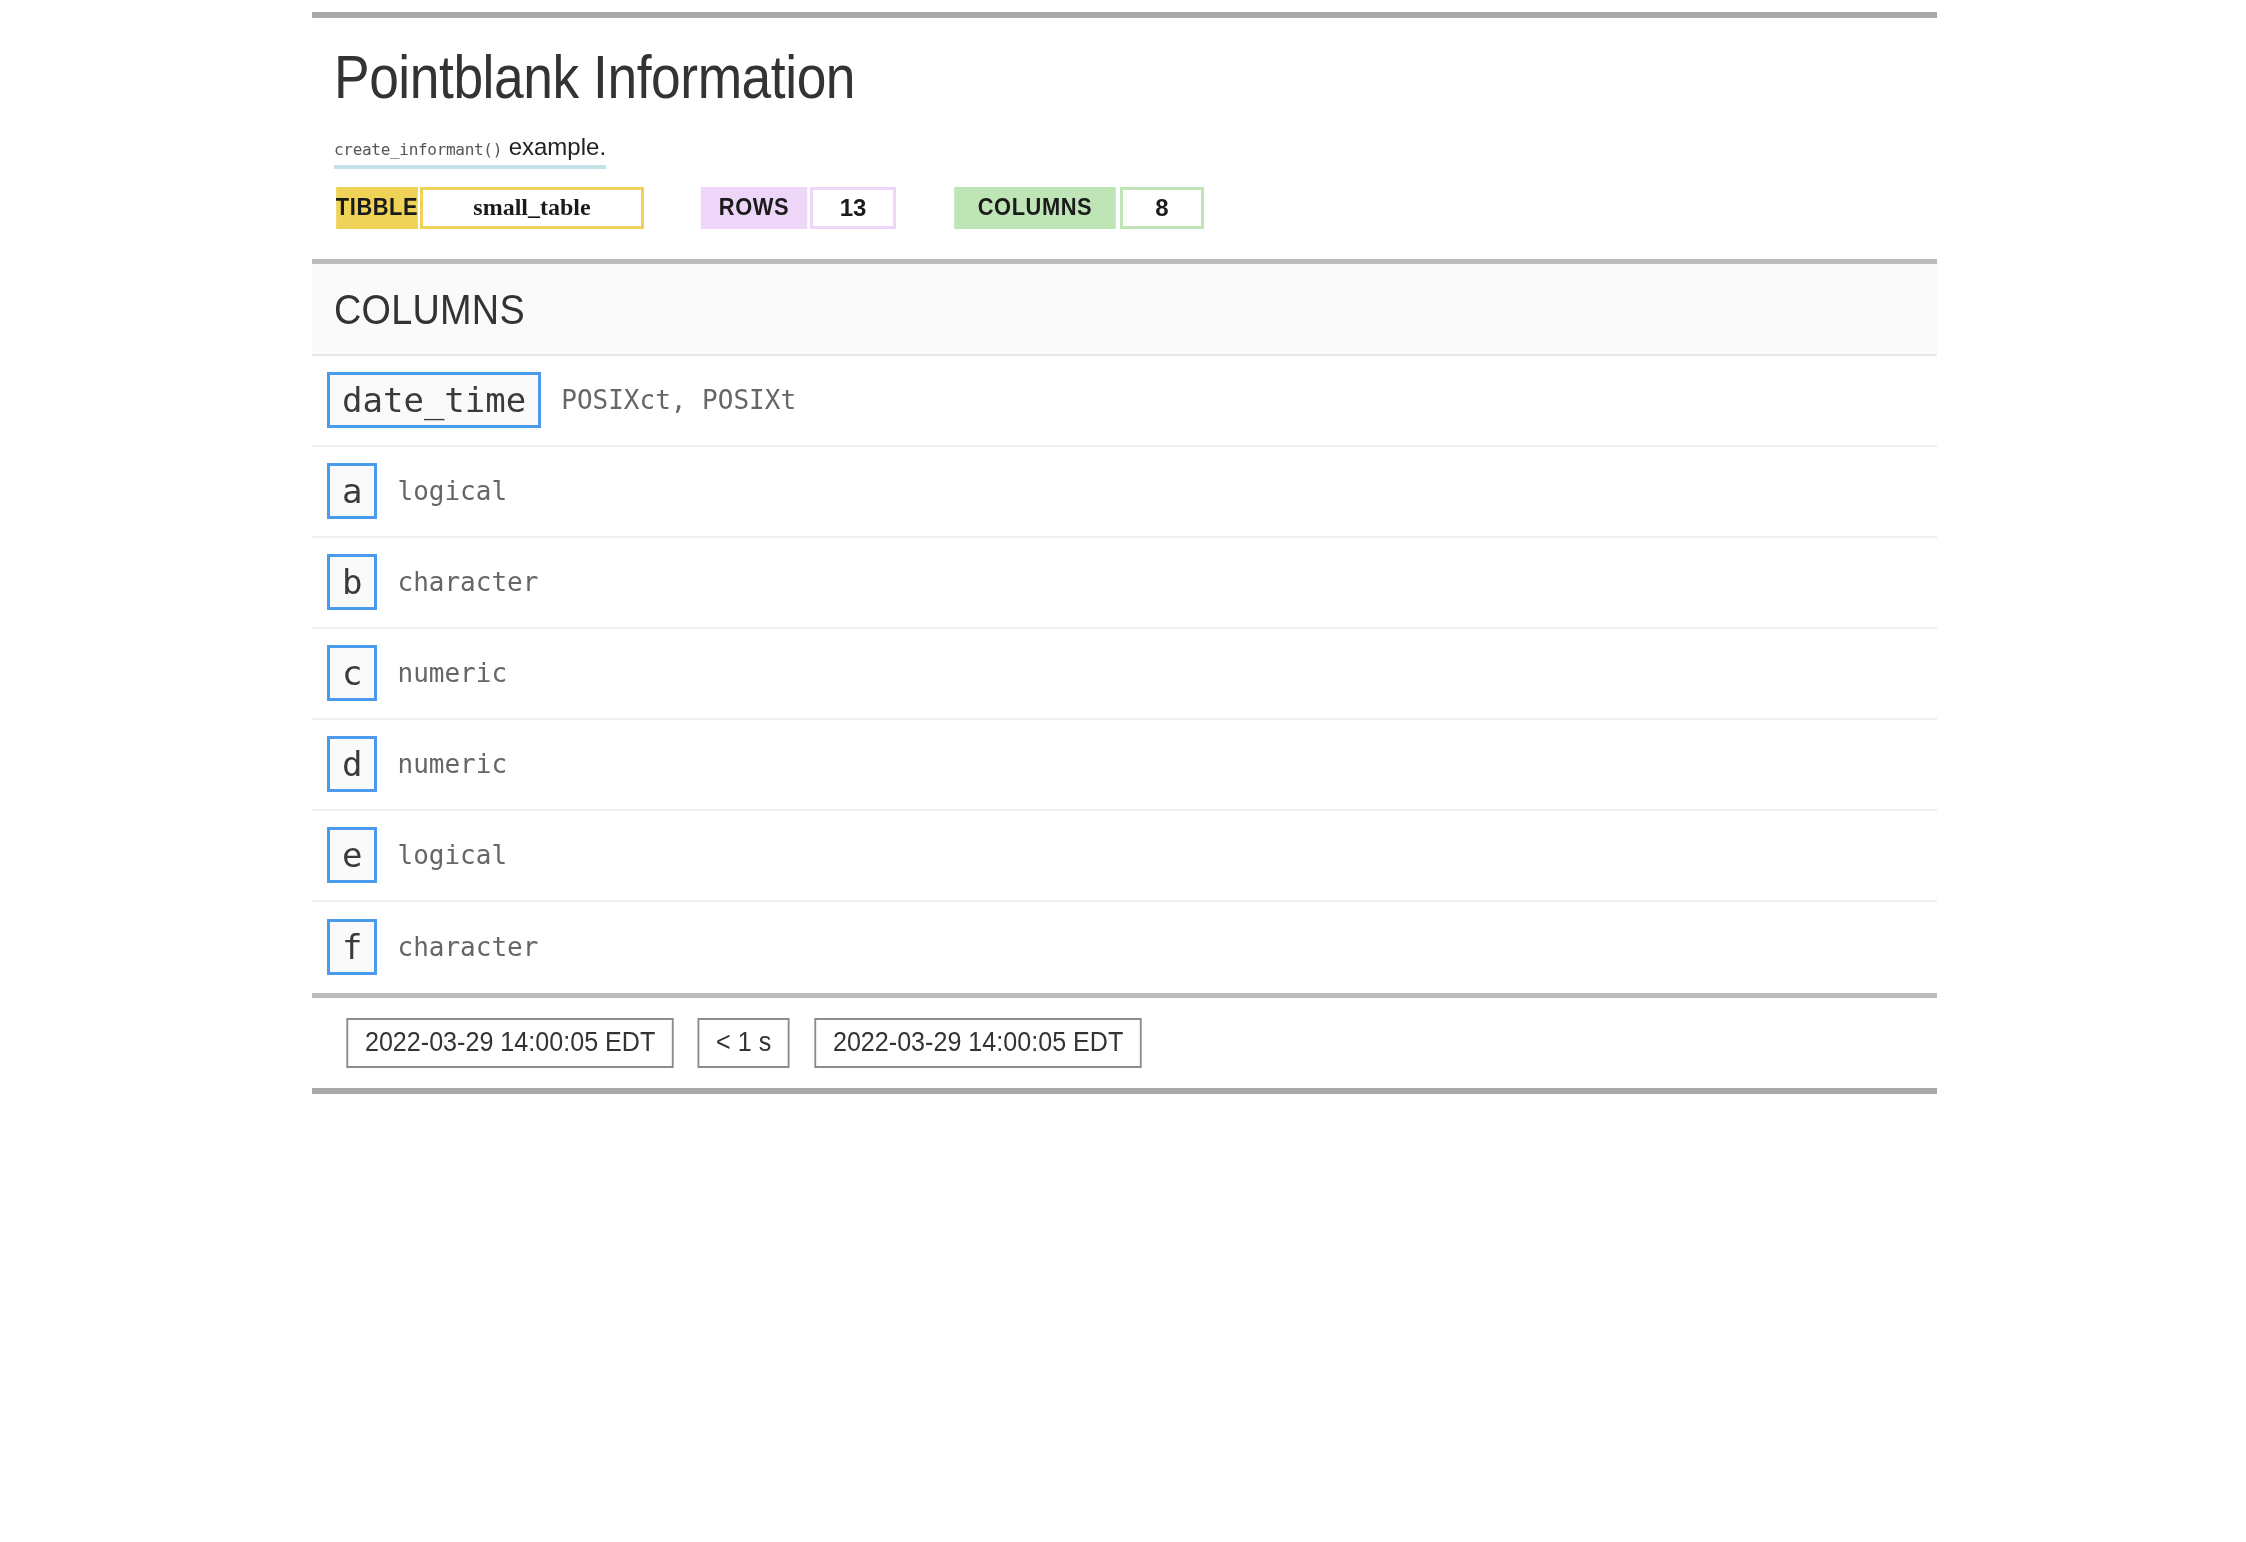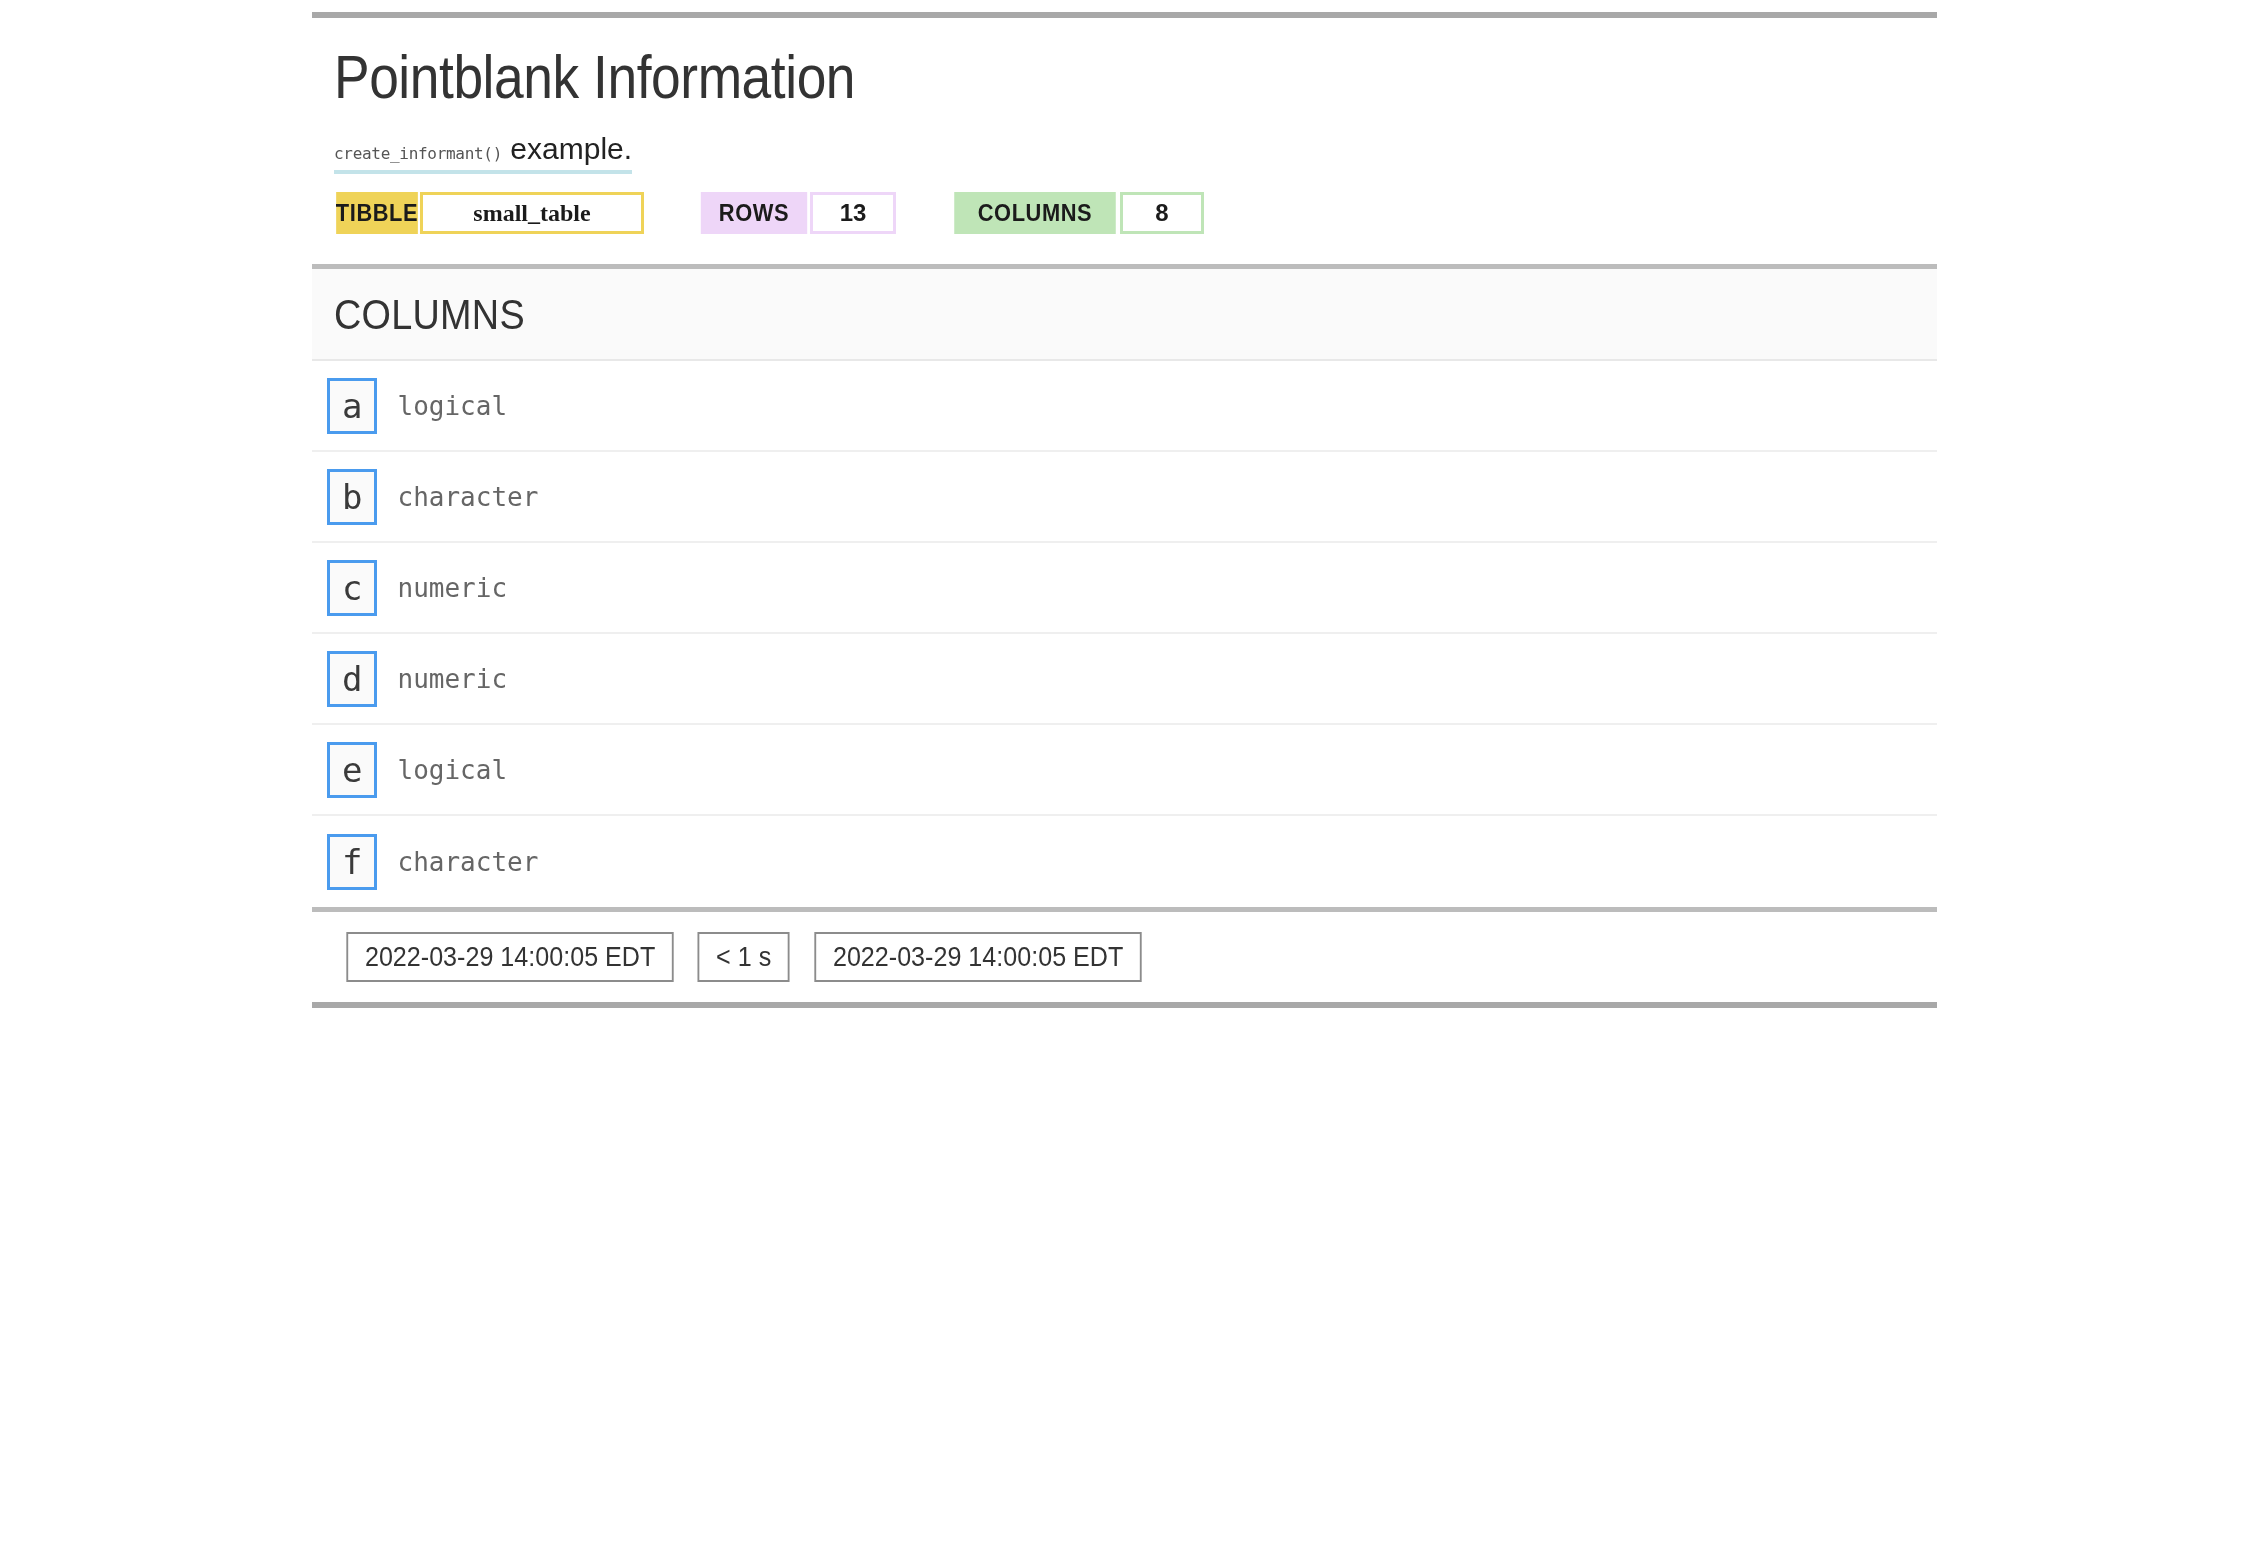--- a/index.html
+++ b/index.html
@@ -59,21 +59,21 @@
     white-space: nowrap;
   }
   .subtitle .mono {
     font-family: "DejaVu Sans Mono", "Liberation Mono", monospace;
     font-size: 16px;
     color: #555555;
     letter-spacing: -0.3px;
   }
   .subtitle .plain {
     font-family: "Liberation Sans Narrow", "Liberation Sans", sans-serif;
-    font-size: 30px;
+    font-size: 24px;
     color: #222222;
   }
 
   
   .badges {
     margin: 18px 0 0 22px;
     display: flex;
     align-items: flex-start;
     gap: 54px;
     padding-bottom: 30px;
@@ -224,20 +224,24 @@
 
       </div>
     </div>
 
     <div class="section-head">
       <span class="section-head-text">COLUMNS</span>
     </div>
 
     <div class="cols-list">
 
+      <div class="col-row">
+        <span class="col-name">date_time</span>
+        <span class="col-type">POSIXct, POSIXt</span>
+      </div>
 
 
       <div class="col-row">
         <span class="col-name">a</span>
         <span class="col-type">logical</span>
       </div>
 
       <div class="col-row">
         <span class="col-name">b</span>
         <span class="col-type">character</span>

